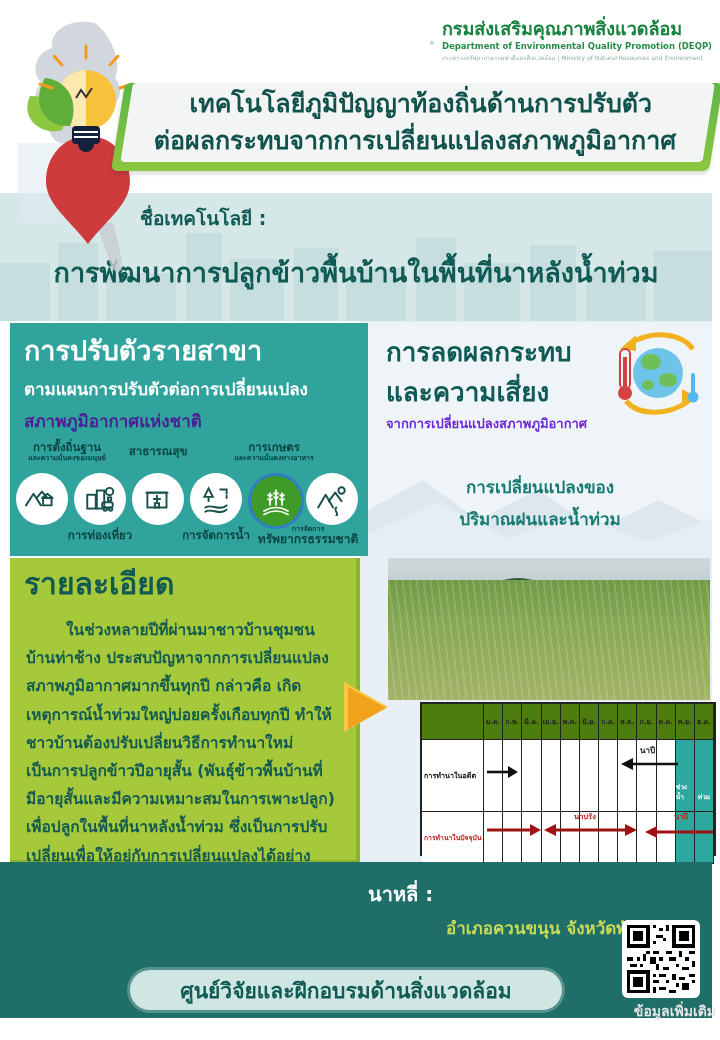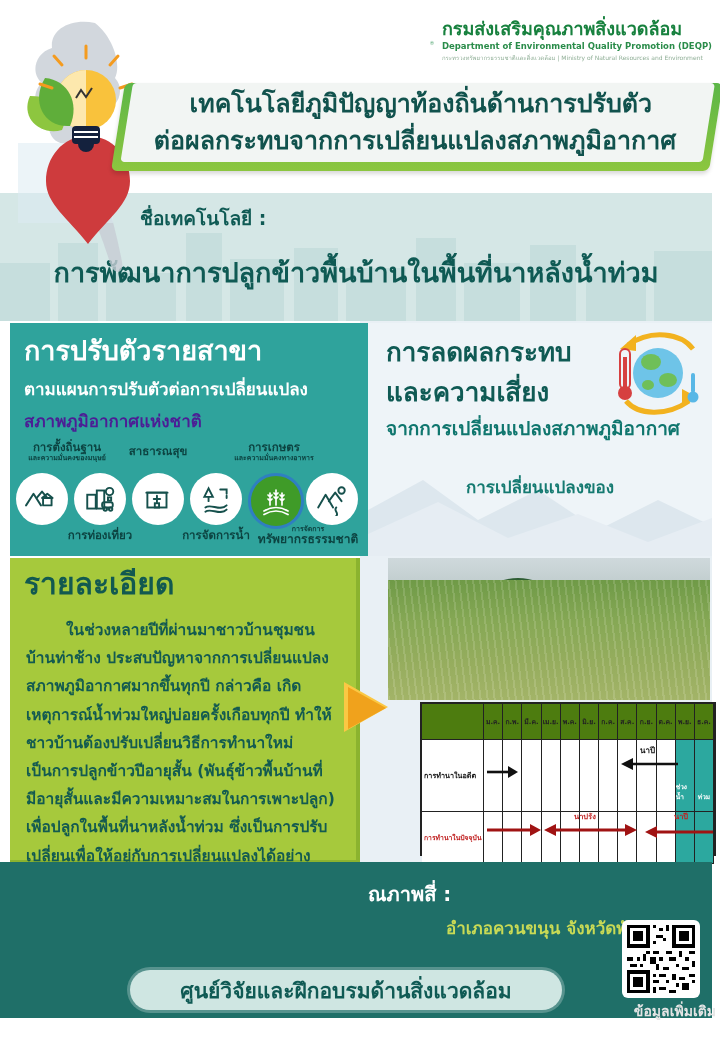--- a/index.html
+++ b/index.html
@@ -32,21 +32,21 @@
   #sectors{left:0;top:118px;width:358px;height:115px}
   .sc{position:absolute;top:32px;width:52px;height:52px;border-radius:50%;background:#fff;
       display:flex;align-items:center;justify-content:center}
   .sc.hl{background:#3f9b28;border:3px solid #2f7fc1;width:50px;height:50px}
   .slab{position:absolute;text-align:center;color:#0c4341;line-height:1.15}
   .slab .l1{font-size:11.5px;font-weight:bold}
   .slab .l2{font-size:7px;font-weight:600}
   .slab .big{font-size:12px;font-weight:bold}
   #right-panel{left:368px;top:323px;width:344px;height:233px;background:#eef4f8;overflow:hidden}
   .rp-h{left:18px;font-size:26px;font-weight:bold;color:#0f5a54}
-  .rp-sub{left:18px;top:90px;font-size:19px;font-weight:600;color:#0f766e}
+  .rp-sub{left:18px;top:90px;font-size:13px;font-weight:600;color:#6d28d9}
   .rp-ch{width:100%;text-align:center;font-size:17px;font-weight:bold;color:#157a71}
   
   #detail{left:10px;top:558px;width:350px;height:306px;background:#a6c93c;
           border-right:4px solid #8bb32f;border-bottom:4px solid #8bb32f;box-sizing:border-box}
   .d-h{left:14px;top:2px;font-size:30px;font-weight:bold;color:#125950}
   .d-p{left:16px;top:58px;width:316px;font-size:15.5px;line-height:1.82;color:#135a50;
        font-weight:600;text-indent:40px}
   
   #photo{left:388px;top:558px;width:322px;height:142px;overflow:hidden}
   .ph-sky{position:absolute;left:0;top:0;width:100%;height:22px;background:linear-gradient(#cfd9dc,#c3cfd0)}
@@ -262,20 +262,21 @@
     <ellipse cx="55" cy="35" rx="10" ry="8" fill="#6fbf59"></ellipse>
     <ellipse cx="72" cy="53" rx="9" ry="7" fill="#6fbf59"></ellipse>
     <ellipse cx="52" cy="58" rx="6" ry="5" fill="#6fbf59"></ellipse>
     <rect x="24" y="22" width="10" height="40" rx="5" fill="none" stroke="#d64040" stroke-width="2"></rect>
     <rect x="27" y="30" width="4" height="30" fill="#d64040"></rect>
     <circle cx="29" cy="66" r="7" fill="#d64040"></circle>
     <rect x="95" y="46" width="4" height="20" rx="2" fill="#58b7e6"></rect>
     <circle cx="97" cy="70" r="5.5" fill="#58b7e6"></circle>
   </svg>
   <div class="abs rp-ch" style="top:150px">การเปลี่ยนแปลงของ</div>
+  <div class="abs rp-ch" style="top:182px">ปริมาณฝนและน้ำท่วม</div>
 </div>
 
 <div class="abs" id="detail">
   <div class="abs d-h">รายละเอียด</div>
   <div class="abs d-p">ในช่วงหลายปีที่ผ่านมาชาวบ้านชุมชนบ้านท่าช้าง ประสบปัญหาจากการเปลี่ยนแปลงสภาพภูมิอากาศมากขึ้นทุกปี กล่าวคือ เกิดเหตุการณ์น้ำท่วมใหญ่บ่อยครั้งเกือบทุกปี ทำให้ชาวบ้านต้องปรับเปลี่ยนวิธีการทำนาใหม่เป็นการปลูกข้าวปีอายุสั้น (พันธุ์ข้าวพื้นบ้านที่มีอายุสั้นและมีความเหมาะสมในการเพาะปลูก) เพื่อปลูกในพื้นที่นาหลังน้ำท่วม ซึ่งเป็นการปรับเปลี่ยนเพื่อให้อยู่กับการเปลี่ยนแปลงได้อย่างเหมาะสม</div>
 </div>
 
 <div class="abs" id="photo">
   <div class="ph-sky"></div>
   <svg class="abs" style="left:0;top:10px" width="322" height="34">
@@ -356,21 +357,21 @@
       <line x1="291" y1="128" x2="232" y2="128" stroke="#a01313" stroke-width="3"></line>
       <polygon points="223,128 235,122 235,134" fill="#a01313"></polygon>
     </svg>
     <span class="cal-lab" style="left:218px;top:40px;font-size:8px;color:#111">นาปี</span>
     <span class="cal-lab" style="left:152px;top:106px;font-size:7.5px;color:#c02020">นาปรัง</span>
     <span class="cal-lab" style="left:252px;top:106px;font-size:7.5px;color:#c02020">นาปี</span>
   </div>
 </div>
 
 <div class="abs" id="bottom">
-  <div class="abs loc-label">ณภาพสี่ :</div>
+  <div class="abs loc-label">นาหลี่ :</div>
   <div class="abs loc2">อำเภอควนขนุน จังหวัดพัทลุง</div>
   <div class="abs" id="pill">ศูนย์วิจัยและฝึกอบรมด้านสิ่งแวดล้อม</div>
   <div class="abs" id="qr">
     <svg width="68" height="68" viewBox="0 0 21 21" shape-rendering="crispEdges">
       <rect width="21" height="21" fill="#fff"></rect>
       <g fill="#000">
         <rect x="0" y="0" width="7" height="7"></rect>
           <rect x="14" y="0" width="7" height="7"></rect>
           <rect x="0" y="14" width="7" height="7"></rect>
       </g>

